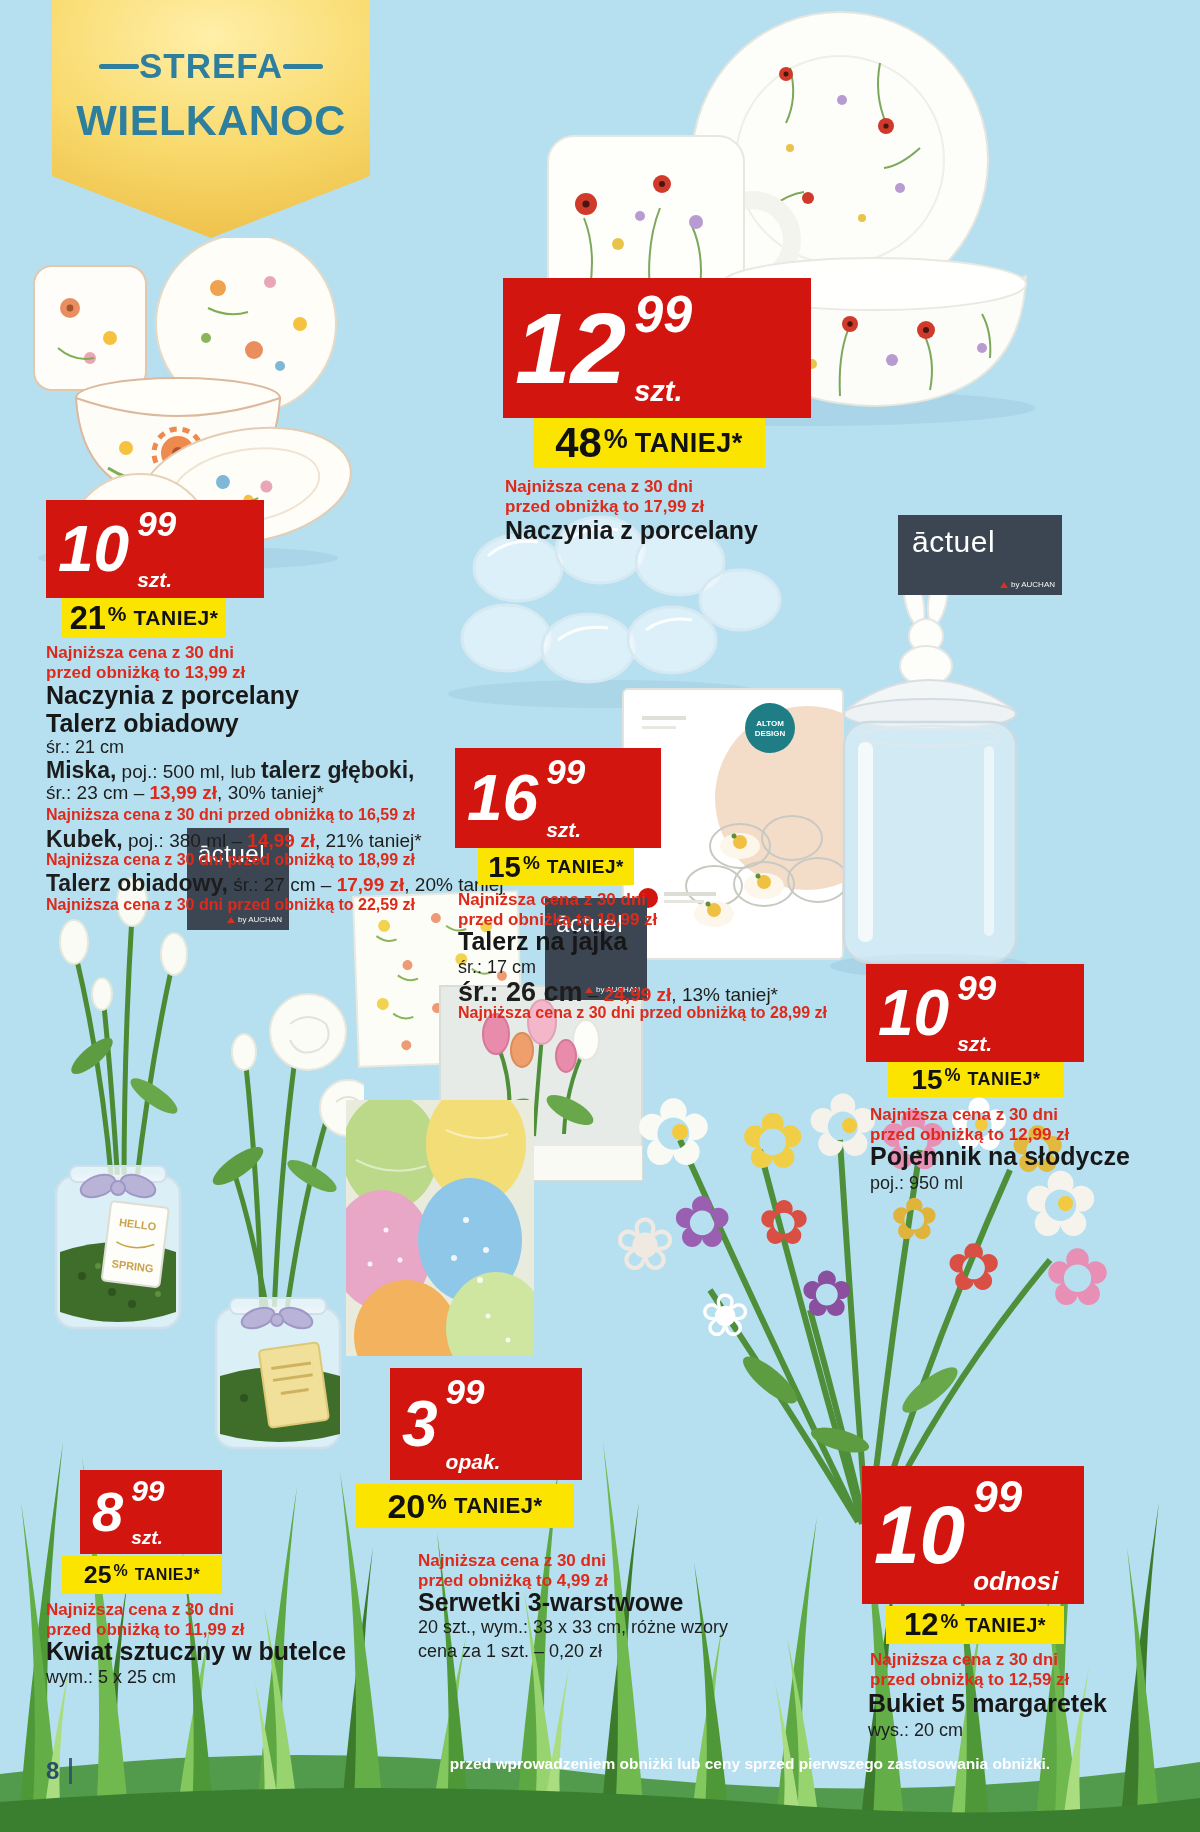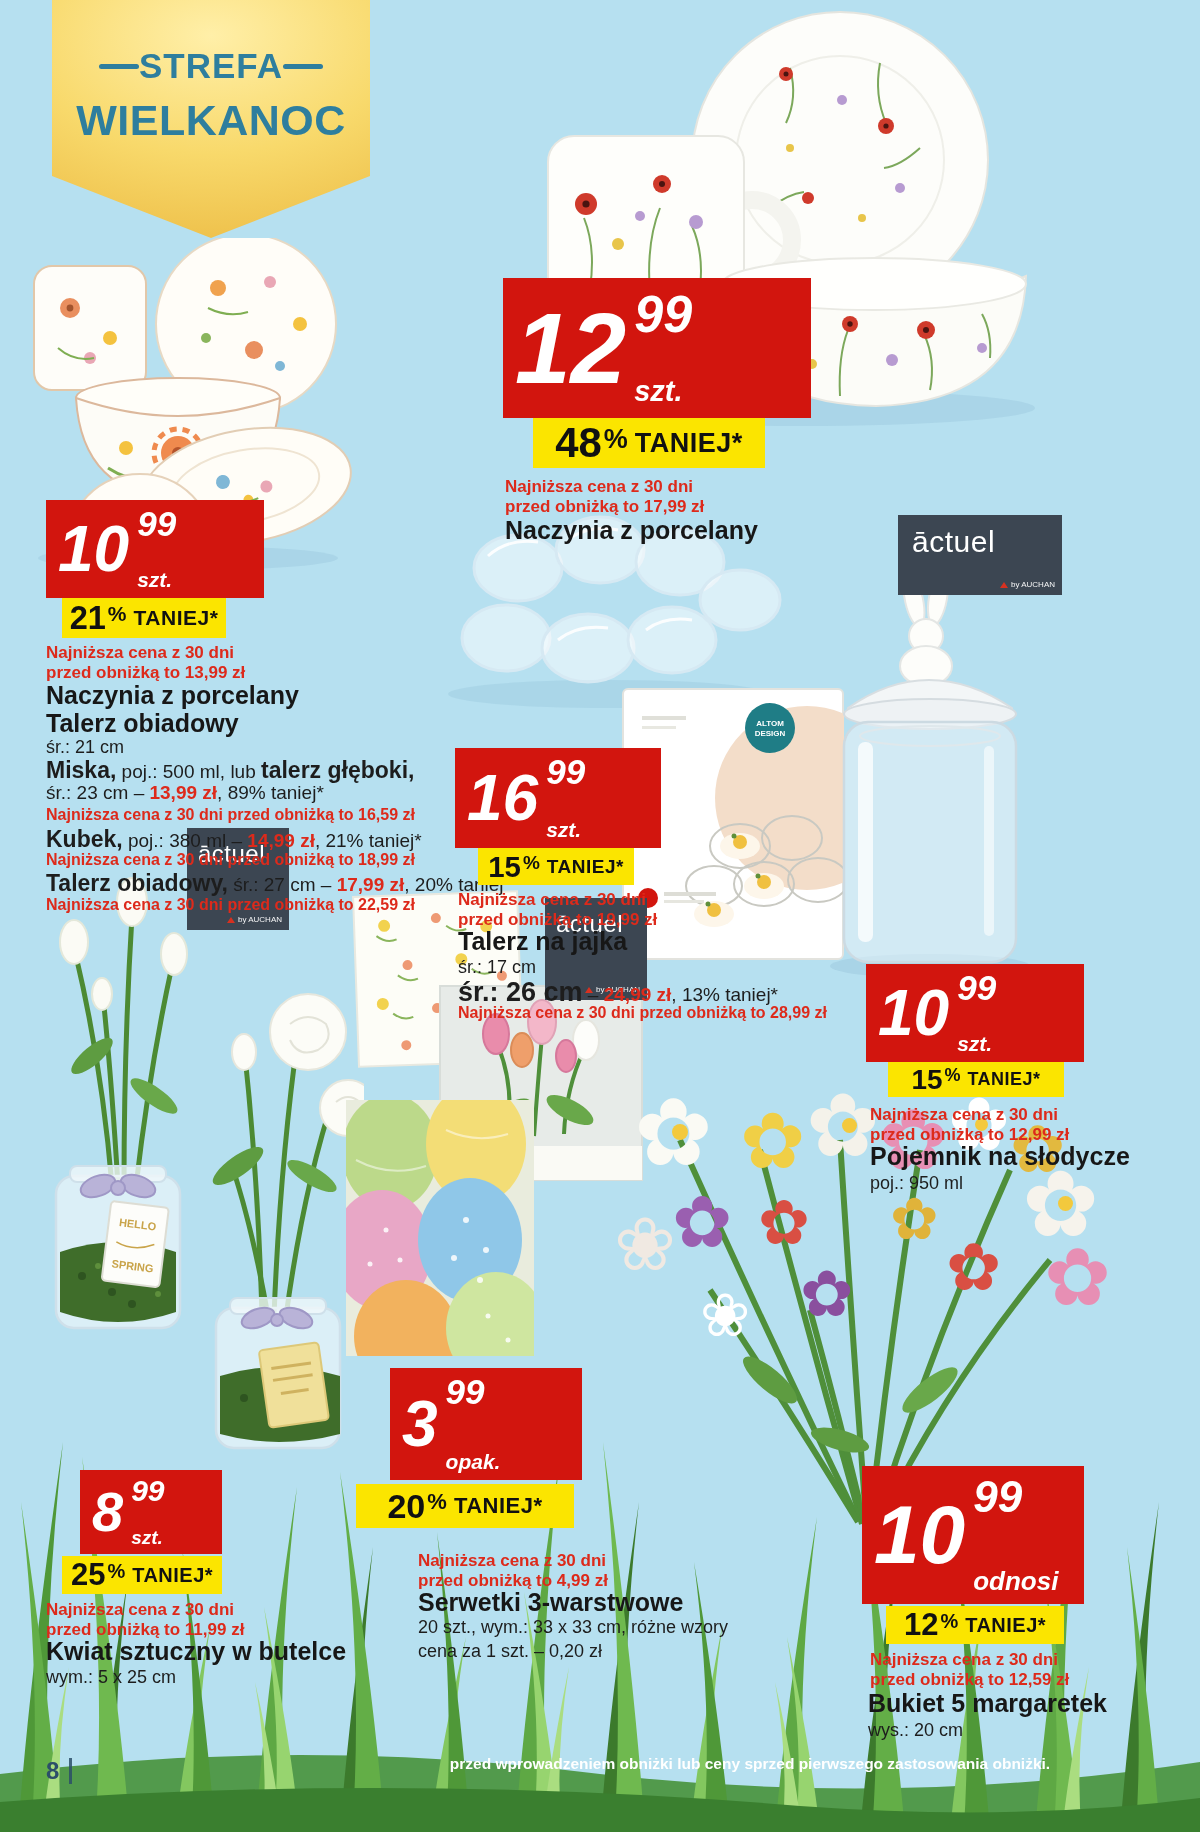--- a/index.html
+++ b/index.html
@@ -541,21 +541,21 @@
     <div>Najniższa cena z 30 dni</div>
       <div>przed obniżką to 13,99 zł</div>
   </div>
   <div class="t-title" style="left:46px;top:682px">Naczynia z porcelany</div>
   <div class="t-title" style="left:46px;top:710px">Talerz obiadowy</div>
   <div class="t-desc" style="left:46px;top:736px">śr.: 21 cm</div>
   <div class="rich" style="left:46px;top:757px">
     <b>Miska,</b><span> poj.: 500 ml, lub </span><b>talerz głęboki,</b>
   </div>
   <div class="rich" style="left:46px;top:782px">
-    <span>śr.: 23 cm – </span><span class="red">13,99 zł</span><span>, 89% taniej*</span>
+    <span>śr.: 23 cm – </span><span class="red">13,99 zł</span><span>, 30% taniej*</span>
   </div>
   <div class="mini1" style="left:46px;top:806px">Najniższa cena z 30 dni przed obniżką to 16,59 zł</div>
   <div class="rich" style="left:46px;top:826px">
     <b>Kubek,</b><span> poj.: 380 ml – </span><span class="red">14,99 zł</span><span>, 21% taniej*</span>
   </div>
   <div class="mini1" style="left:46px;top:851px">Najniższa cena z 30 dni przed obniżką to 18,99 zł</div>
   <div class="rich" style="left:46px;top:870px">
     <b>Talerz obiadowy,</b><span> śr.: 27 cm – </span><span class="red">17,99 zł</span><span>, 20% taniej*</span>
   </div>
   <div class="mini1" style="left:46px;top:896px">Najniższa cena z 30 dni przed obniżką to 22,59 zł</div>
@@ -602,21 +602,21 @@
   <div class="t-title" style="left:870px;top:1143px">Pojemnik na słodycze</div>
   <div class="t-desc" style="left:870px;top:1172px">poj.: 950 ml</div>
 
   <div class="pricebox size-sm" style="left:80px;top:1470px;width:122px;height:84px">
     <div class="pz">8</div>
     <div class="pcol">
       <div class="pg">99</div>
       <div class="pu">szt.</div>
     </div>
   </div>
-  <div class="disc" style="left:62px;top:1556px;width:160px;height:38px;font-size:20px">
+  <div class="disc" style="left:62px;top:1556px;width:160px;height:38px;font-size:16px">
     <span class="dp">25</span>
     <span class="dpc">%</span>
     <span class="dl">TANIEJ*</span>
   </div>
   <div class="mini" style="left:46px;top:1600px">
     <div>Najniższa cena z 30 dni</div>
       <div>przed obniżką to 11,99 zł</div>
   </div>
   <div class="t-title" style="left:46px;top:1638px">Kwiat sztuczny w butelce</div>
   <div class="t-desc" style="left:46px;top:1666px">wym.: 5 x 25 cm</div>

